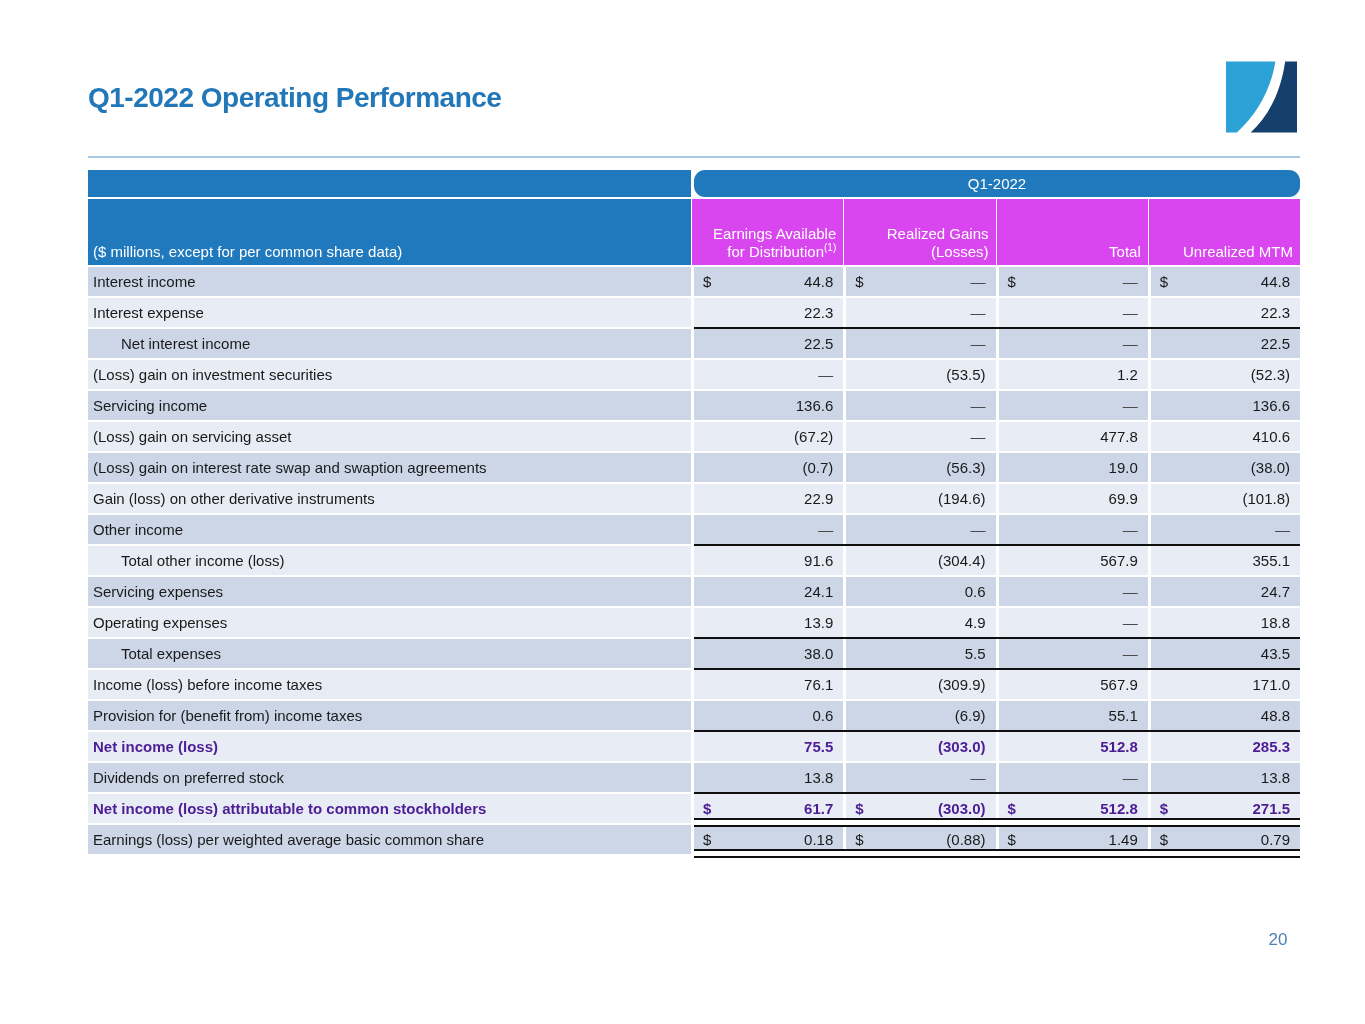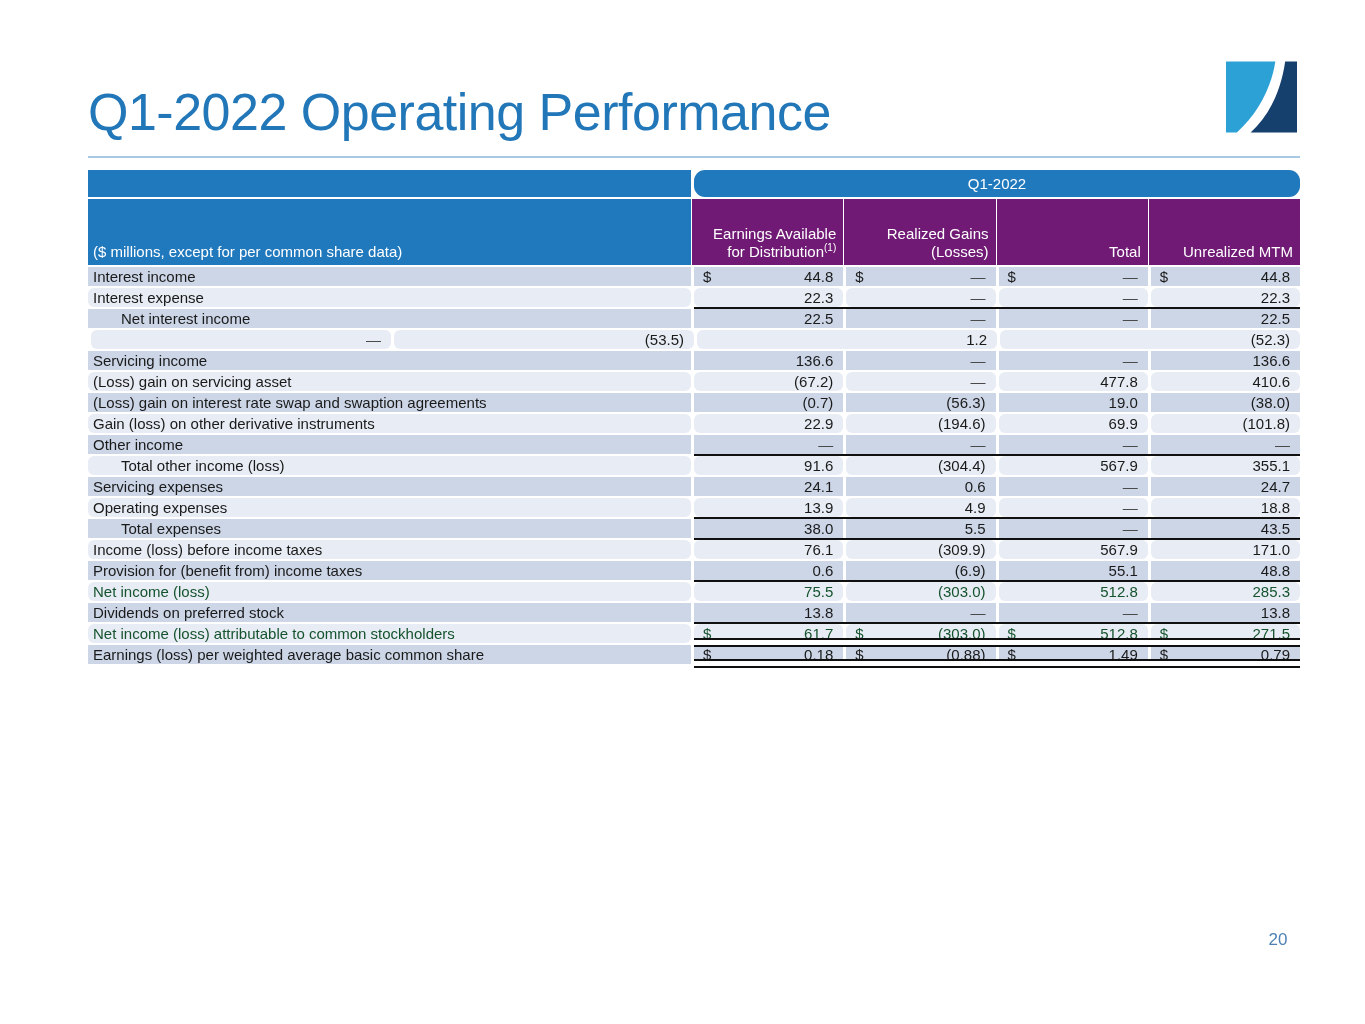--- a/index.html
+++ b/index.html
@@ -3,21 +3,21 @@
 <meta charset="utf-8">
 <style>
   * { margin:0; padding:0; box-sizing:border-box; }
   html,body { background:#ffffff; }
   .slide {
     position:relative; width:1365px; height:1024px; background:#ffffff;
     font-family:"Liberation Sans", sans-serif; overflow:hidden;
   }
   .page-title {
     position:absolute; left:88px; top:82px;
-    font-size:52px; font-weight:400; color:#2277b8; letter-spacing:-0.5px;
+    font-size:28px; font-weight:700; color:#2277b8; letter-spacing:-0.5px;
   }
   .title-rule {
     position:absolute; left:88px; top:156px; width:1212px; height:2px; background:#a9c8e3;
   }
   .logo { position:absolute; left:1226px; top:61px; width:71px; height:72px; }
   .page-num {
     position:absolute; left:1258px; top:930px; width:40px; text-align:center;
     font-size:17px; color:#4e82b5;
   }
   .fin-table { position:absolute; left:88px; top:170px; width:1212px; }
@@ -26,39 +26,39 @@
   .banner-cell {
     flex:1; margin-left:3px; background:#2179bd; color:#fff; font-size:15px;
     display:flex; align-items:center; justify-content:center;border-radius:11px;
   }
   .header-row { display:flex; height:66px; margin-bottom:2px; }
   .h-label {
     width:603px; background:#2179bd; color:#fff; font-size:15px;
     display:flex; align-items:flex-end; padding:0 0 5px 5px;
   }
   .h-cell {
-    flex:1; margin-left:1px; background:#701a75; color:#fff; font-size:15px;
+    flex:1; margin-left:1px; background:#d946ef; color:#fff; font-size:15px;
     display:flex; flex-direction:column; justify-content:flex-end; align-items:flex-end;
     padding:0 7px 5px 0; text-align:right; line-height:1.16;
   }
   .h-cell sup { font-size:10px; line-height:0; }
-  .row { position:relative; display:flex; height:19px; margin-bottom:2px; }
+  .row { position:relative; display:flex; height:29px; margin-bottom:2px; }
   .row .label {
     width:603px; font-size:15px; color:#1a1a1a;
     display:flex; align-items:center; padding-left:5px;
   }
   .row .label.indent { padding-left:33px; }
   .row .cell {
     flex:1; margin-left:3px; position:relative; font-size:15px; color:#1a1a1a;
     display:flex; align-items:center; justify-content:flex-end; padding:0 10px;
   }
   .row .cell .dollar { position:absolute; left:9px; }
   .row.shade-dark .label, .row.shade-dark .cell { background:#ccd6e7; }
-  .row.shade-light .label, .row.shade-light .cell { background:#e8ecf4;border-radius:6px; }
-  .row.bold .label, .row.bold .cell { font-weight:normal; color:#14532d; }
+  .row.shade-light .label, .row.shade-light .cell { background:#e8ecf4; }
+  .row.bold .label, .row.bold .cell { font-weight:bold; color:#4c1d95; }
   .dash { color:#4a4a4a; }
   .rule-line { position:absolute; left:606px; right:0; z-index:2; }
   .rule-line.single { bottom:-2px; height:2px; background:#101010; }
   .rule-line.double {
     bottom:-4px; height:9px; background:#ffffff;
     border-top:2px solid #101010; border-bottom:2px solid #101010;
   }
 </style>
 </head>
 <body>
@@ -144,20 +144,21 @@
             <span class="dash">—</span>
           </div>
           <div class="cell">
             <span class="dash">—</span>
           </div>
           <div class="cell">
             <span>22.5</span>
           </div>
         </div>
         <div class="row shade-light">
+          <div class="label">(Loss) gain on investment securities</div>
           <div class="cell">
             <span class="dash">—</span>
           </div>
           <div class="cell">
             <span>(53.5)</span>
           </div>
           <div class="cell">
             <span>1.2</span>
           </div>
           <div class="cell">

